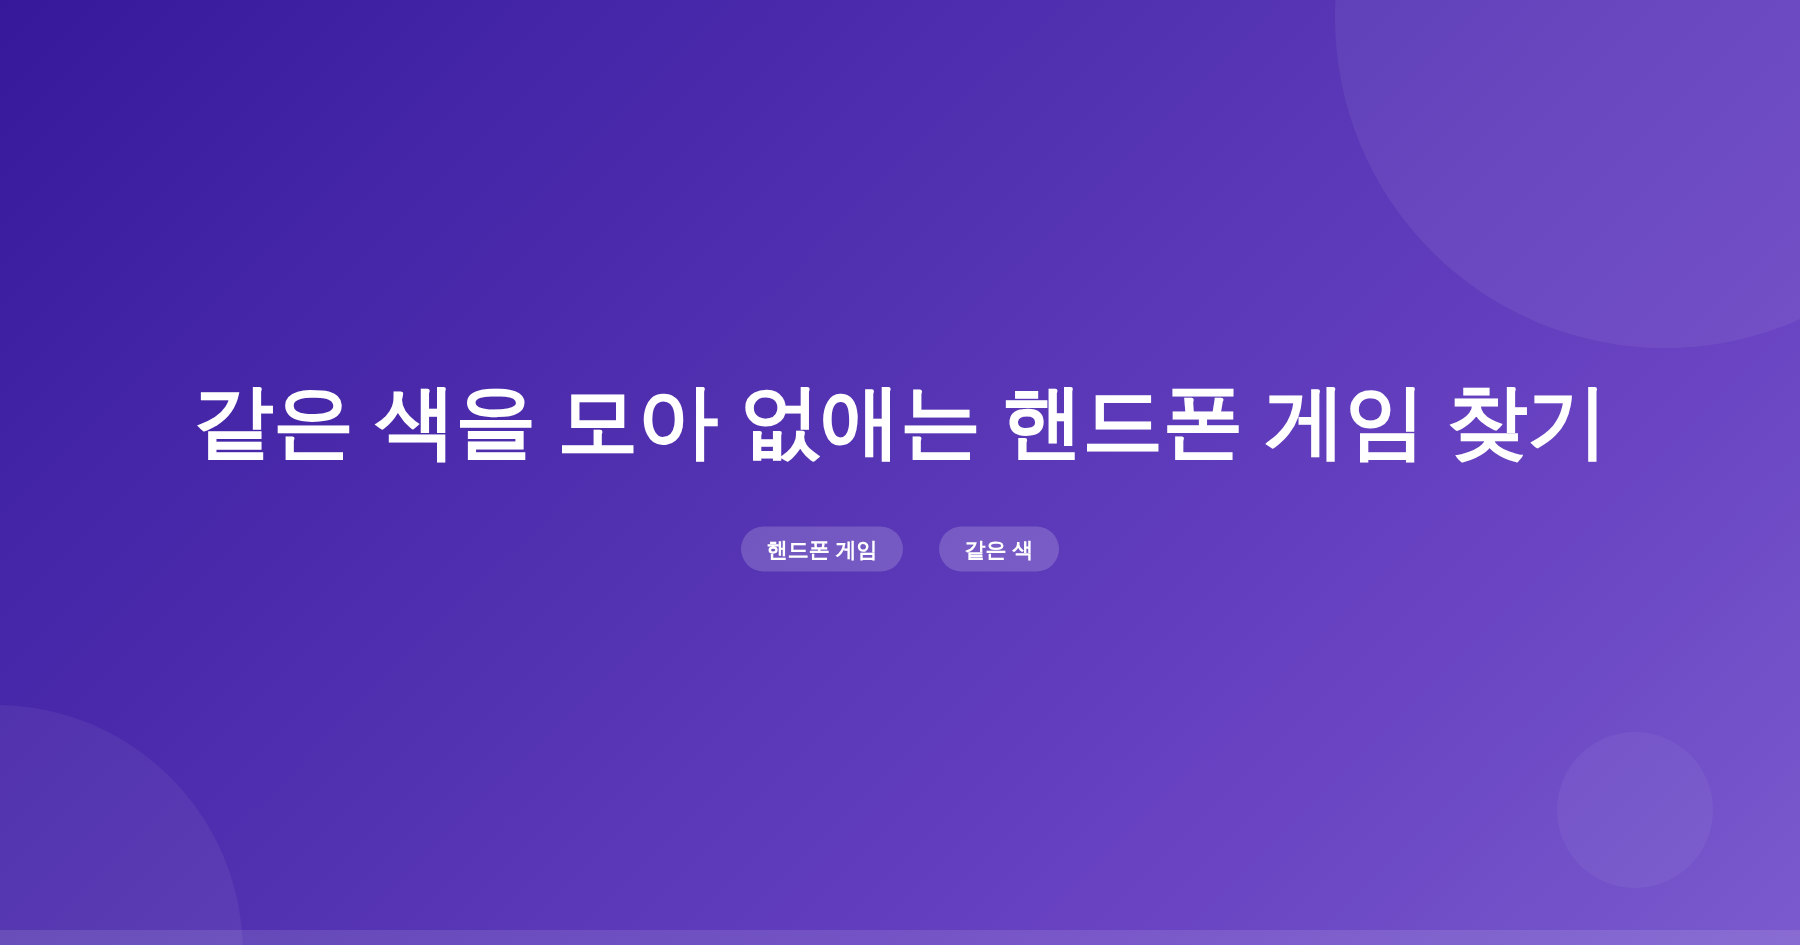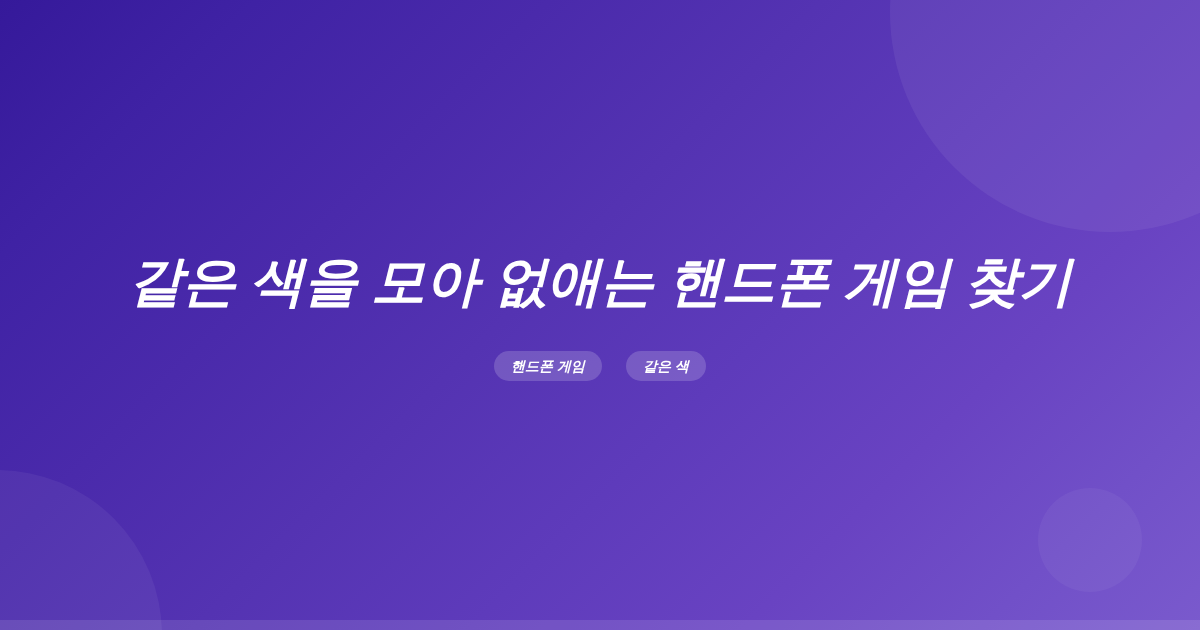--- a/index.html
+++ b/index.html
@@ -76,21 +76,20 @@
     left: 0;
     right: 0;
     top: 0;
     bottom: 0;
     display: flex;
     flex-direction: column;
     align-items: center;
     justify-content: center;
     padding: 0 70px;
     box-sizing: border-box;
-    font-style: italic;
   }
 
   .headline {
     margin: 0;
     color: #ffffff;
     font-size: 54px;
     font-weight: 700;
     line-height: 1.22;
     letter-spacing: -0.5px;
     text-align: center;

